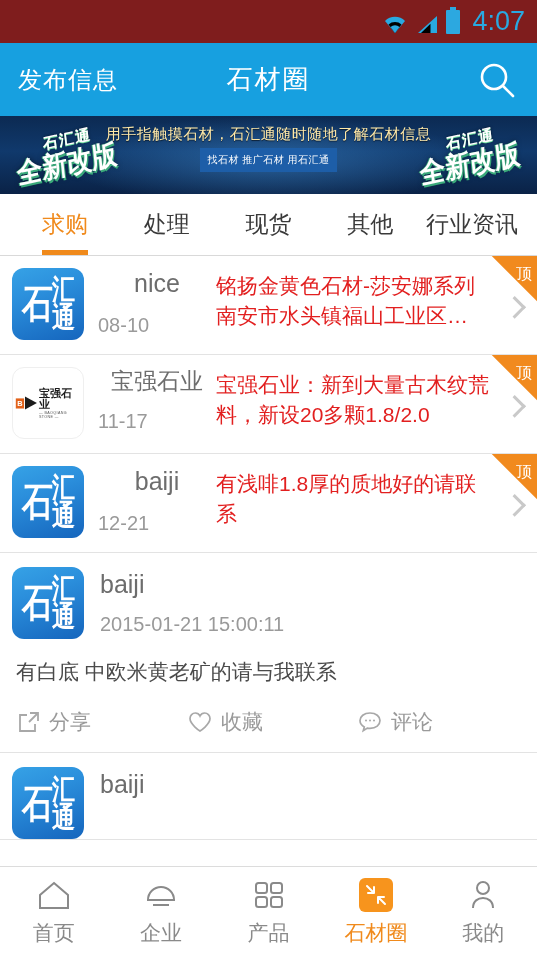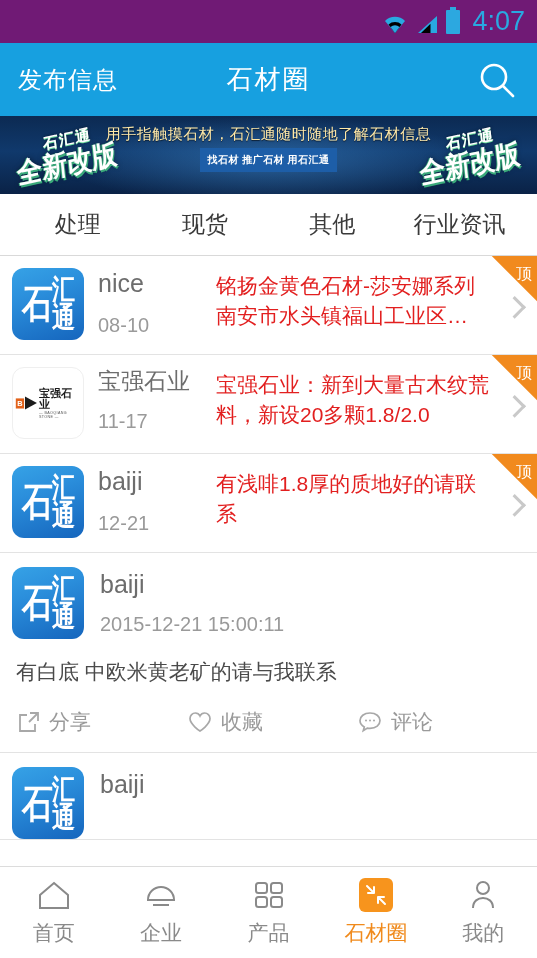--- a/index.html
+++ b/index.html
@@ -7,21 +7,21 @@
   body {
     font-family:"Liberation Sans","DejaVu Sans",sans-serif;
     background:#ffffff;
     overflow:hidden;
     position:relative;
   }
   #app { width:537px; height:958px; position:relative; overflow:hidden; background:#fff; }
 
   
   .statusbar {
-    height:43px; background:#701a75; display:flex; align-items:center;
+    height:43px; background:#7f1d1d; display:flex; align-items:center;
     justify-content:flex-end; padding-right:12px; gap:8px;
   }
   .sb-icons { display:flex; align-items:flex-end; gap:7px; }
   .wifi { width:26px; height:20px; position:relative; }
   .wifi svg { display:block; }
   .sig { width:24px; height:20px; }
   .bat { width:14px; height:24px; position:relative; }
   .bat .tip { position:absolute; top:-3px; left:4px; width:6px; height:3px; background:#2ca8e0; }
   .bat .body { position:absolute; top:0; left:0; width:14px; height:24px; background:#2ca8e0; border-radius:1px; }
   .clock { color:#29a9e1; font-size:27px; letter-spacing:0px; line-height:1; margin-left:4px; }
@@ -69,21 +69,21 @@
   .bnr-mid {
     position:absolute; left:128px; right:128px; top:9px; z-index:4;
     display:flex; flex-direction:column; align-items:center; gap:4px;
   }
   .bnr-line1 {
     font-size:15px; font-weight:normal; color:#ffe9a8; letter-spacing:.5px;
     white-space:nowrap; text-shadow:0 1px 1px rgba(0,0,0,.6);
   }
   .bnr-row2 { display:flex; align-items:stretch; height:24px; }
   .bnr-tag {
-    background:#1d5ea8; color:#ffffff; font-size:10px; font-weight:bold;
+    background:#1d5ea8; color:#ffffff; font-size:10px; font-weight:normal;
     display:flex; align-items:center; padding:8px 7px; letter-spacing:.5px; white-space:nowrap;
   }
   .bnr-phone {
     background:#ffffff; color:#111; font-size:12px; font-weight:bold;
     display:flex; align-items:center; padding:0 9px 0 16px; white-space:nowrap;
     clip-path:polygon(11px 0, 100% 0, 100% 100%, 0 100%);
     margin-left:-4px;
   }
   .bnr-phone .num { font-size:14px; letter-spacing:.3px; }
 
@@ -121,21 +121,21 @@
   .bq-inner { display:flex; align-items:center; gap:2px; transform:scale(.92); }
   .bq-b { width:11px; height:11px; background:#e2621a; color:#fff; font-size:8px; font-weight:bold;
           display:flex; align-items:center; justify-content:center; }
   .bq-arrow { width:0; height:0; border-top:7px solid transparent; border-bottom:7px solid transparent;
               border-left:13px solid #1b1b1b; margin-left:-1px; }
   .bq-txt { display:flex; flex-direction:column; align-items:center; line-height:1; }
   .bq-txt .t1 { font-size:12px; font-weight:bold; color:#1b1b1b; letter-spacing:0px; }
   .bq-txt .t2 { font-size:4px; color:#555; letter-spacing:.4px; margin-top:2px; }
 
   .promo-user { width:118px; flex:0 0 118px; margin-left:14px; padding-top:2px; }
-  .promo-user .uname { font-size:25px; color:#6d6d6d; line-height:1.1; white-space:nowrap; }
+  .promo-user .uname { font-size:25px; color:#6d6d6d; line-height:1.1; white-space:nowrap;text-align:center; }
   .promo-user .uname.cn { font-size:23px; }
   .promo-user .udate { font-size:20px; color:#9a9a9a; margin-top:16px; }
   .promo-text {
     flex:1; color:#e21f1f; font-size:21px; line-height:1.45; padding-top:3px; padding-right:28px;
   }
   .corner {
     position:absolute; top:0; right:0; width:64px; height:64px; overflow:hidden; pointer-events:none;
   }
   .corner::before {
     content:""; position:absolute; top:-32px; right:-32px; width:64px; height:64px;
@@ -230,20 +230,21 @@
         <div class="bnr-tag">找石材 推广石材 用石汇通</div>
       </div>
     </div>
     <div class="bnr-side right">
       <div class="s1">石汇通</div>
       <div class="s2">全新改版</div>
     </div>
   </div>
 
   <div class="tabs">
+    <div class="tab active">求购</div>
     <div class="tab">处理</div>
     <div class="tab">现货</div>
     <div class="tab">其他</div>
     <div class="tab">行业资讯</div>
   </div>
 
   <div class="list">
 
     <div class="promo">
       <div class="avatar shtc">
@@ -309,21 +310,21 @@
       <div class="post-head">
         <div class="avatar shtc">
           <div class="lg">
             <span class="c1">石</span>
               <span>汇</span>
               <span>通</span>
           </div>
         </div>
         <div class="post-meta">
           <div class="uname">baiji</div>
-          <div class="time">2015-12-21 15:00:11</div>
+          <div class="time">2015-01-21 15:00:11</div>
         </div>
       </div>
       <div class="post-body">有白底 中欧米黄老矿的请与我联系</div>
       <div class="post-actions">
         <div class="act">
           <span>
             <svg width="22" height="22" viewBox="0 0 22 22">
               <path d="M12 2 H20 V10" fill="none" stroke="#a8a8a8" stroke-width="1.8"></path>
               <path d="M19.5 2.5 L11 11" fill="none" stroke="#a8a8a8" stroke-width="1.8"></path>
               <path d="M17 13 V20 H2 V4 H9" fill="none" stroke="#a8a8a8" stroke-width="1.8"></path>

